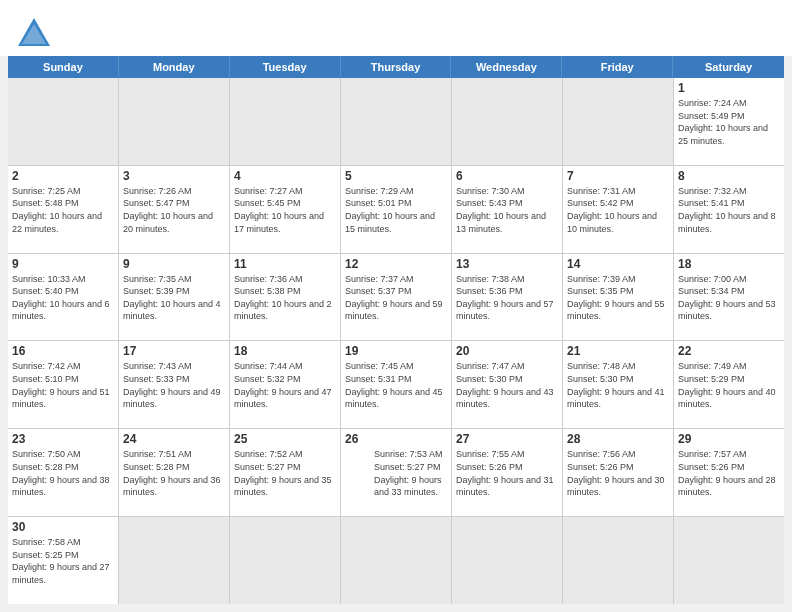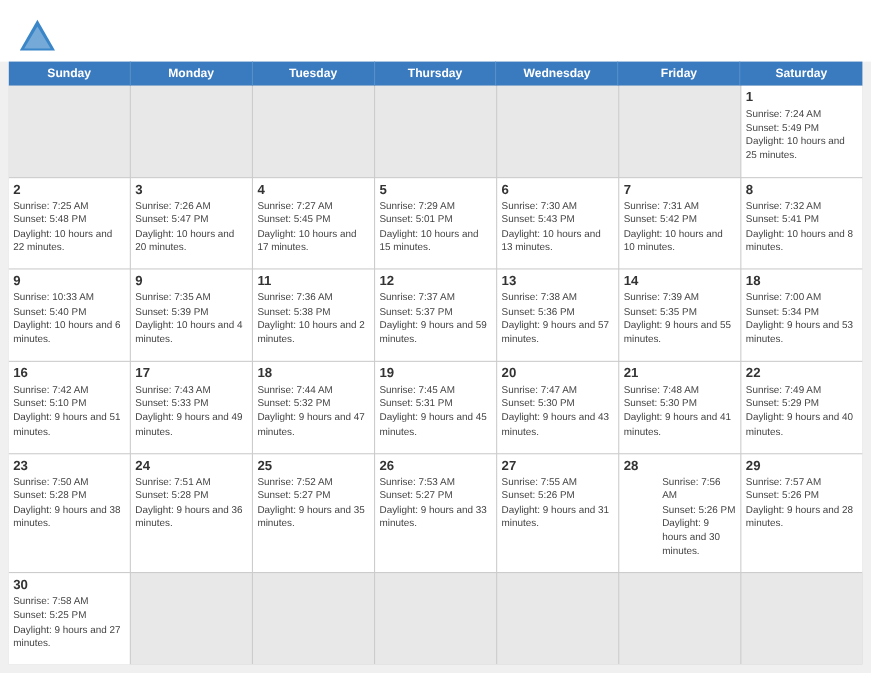--- a/index.html
+++ b/index.html
@@ -290,33 +290,33 @@
 Daylight: 9 hours and 36 minutes.</div>
         </div>
         <div class="cal-cell">
           <span class="day-num">25</span>
           <div class="day-info" style="white-space: pre-line;">Sunrise: 7:52 AM
 Sunset: 5:27 PM
 Daylight: 9 hours and 35 minutes.</div>
         </div>
         <div class="cal-cell">
           <span class="day-num">26</span>
-          <div class="day-info" style="white-space: pre-line;">Sunrise: 7:53 AM
+          <div class="day-info" style="white-space: pre-line; margin-left: 29px;">Sunrise: 7:53 AM
 Sunset: 5:27 PM
 Daylight: 9 hours and 33 minutes.</div>
         </div>
         <div class="cal-cell">
           <span class="day-num">27</span>
           <div class="day-info" style="white-space: pre-line;">Sunrise: 7:55 AM
 Sunset: 5:26 PM
 Daylight: 9 hours and 31 minutes.</div>
         </div>
         <div class="cal-cell">
           <span class="day-num">28</span>
-          <div class="day-info" style="white-space: pre-line; margin-left: 35px;">Sunrise: 7:56 AM
+          <div class="day-info" style="white-space: pre-line;">Sunrise: 7:56 AM
 Sunset: 5:26 PM
 Daylight: 9 hours and 30 minutes.</div>
         </div>
         <div class="cal-cell">
           <span class="day-num">29</span>
           <div class="day-info" style="white-space: pre-line;">Sunrise: 7:57 AM
 Sunset: 5:26 PM
 Daylight: 9 hours and 28 minutes.</div>
         </div>
         <div class="cal-cell">

